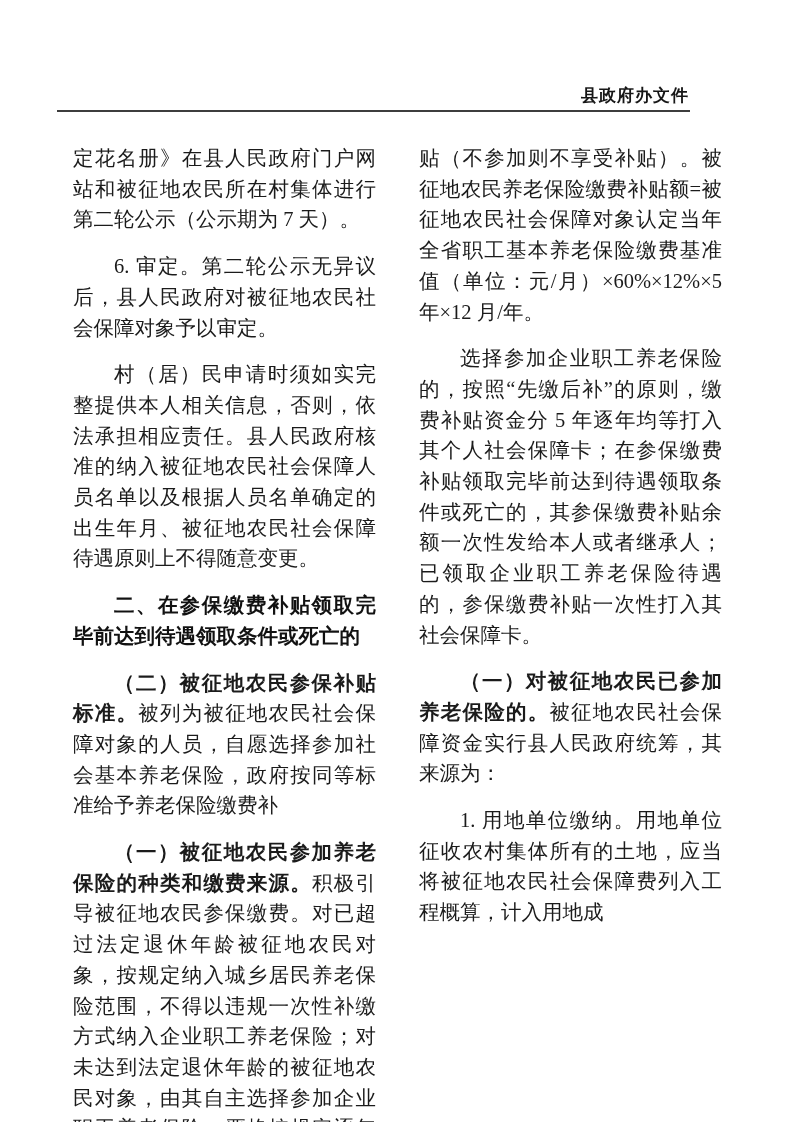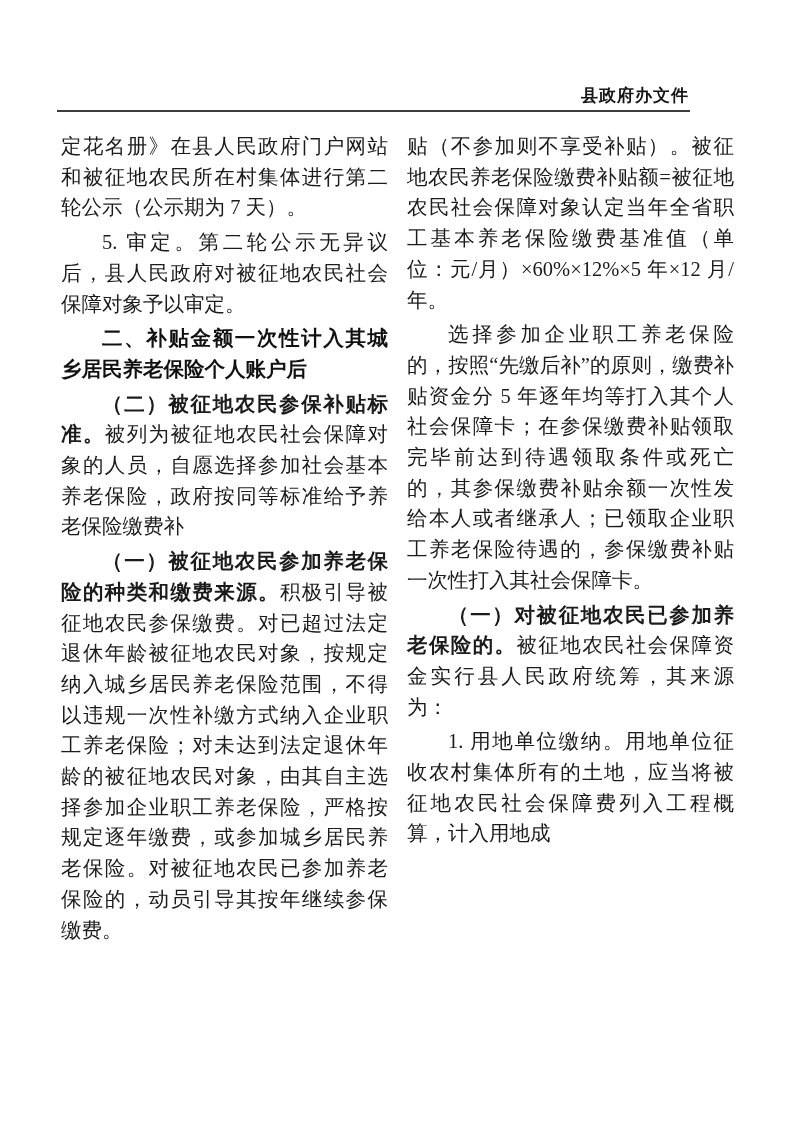--- a/index.html
+++ b/index.html
@@ -40,42 +40,43 @@
   }
   .col {
     width: 335px;
     font-family: "Liberation Serif", serif;
     font-size: 20.5px;
     line-height: 30.7px;
     color: #1b1b1b;
     text-align: justify;
     text-justify: inter-ideograph;
   }
-  .col p { margin: 4px; }
+  .col p { margin: 16px; }
   p.indent { text-indent: 2em; }
   p.heading {
     font-weight: 700;
     font-family: "Liberation Sans", sans-serif;
     color: #111111;
   }
   .lead { font-weight: 700; }
 </style>
 </head>
 <body>
 
 <div class="page">
   <div class="header">
     <span>县政府办文件</span>
   </div>
   <div class="header-rule"></div>
   <div class="columns">
     <div class="col">
         <p class="body">定花名册》在县人民政府门户网站和被征地农民所在村集体进行第二轮公示（公示期为 7 天）。</p>
-        <p class="body indent">5. 审定。第二轮公示无异议后，县人民政府对被征地农民社会保障对象予以审定。</p>
-        <p class="heading indent">二、补贴金额一次性计入其城乡居民养老保险个人账户后</p>
+        <p class="body indent">6. 审定。第二轮公示无异议后，县人民政府对被征地农民社会保障对象予以审定。</p>
+        <p class="body indent">村（居）民申请时须如实完整提供本人相关信息，否则，依法承担相应责任。县人民政府核准的纳入被征地农民社会保障人员名单以及根据人员名单确定的出生年月、被征地农民社会保障待遇原则上不得随意变更。</p>
+        <p class="heading indent">二、在参保缴费补贴领取完毕前达到待遇领取条件或死亡的</p>
         <p class="body indent"><span class="lead">（二）被征地农民参保补贴标准。</span>被列为被征地农民社会保障对象的人员，自愿选择参加社会基本养老保险，政府按同等标准给予养老保险缴费补</p>
         <p class="body indent"><span class="lead">（一）被征地农民参加养老保险的种类和缴费来源。</span>积极引导被征地农民参保缴费。对已超过法定退休年龄被征地农民对象，按规定纳入城乡居民养老保险范围，不得以违规一次性补缴方式纳入企业职工养老保险；对未达到法定退休年龄的被征地农民对象，由其自主选择参加企业职工养老保险，严格按规定逐年缴费，或参加城乡居民养老保险。对被征地农民已参加养老保险的，动员引导其按年继续参保缴费。</p>
       </div>
     <div class="col">
         <p class="body">贴（不参加则不享受补贴）。被征地农民养老保险缴费补贴额=被征地农民社会保障对象认定当年全省职工基本养老保险缴费基准值（单位：元/月）×60%×12%×5 年×12 月/年。</p>
         <p class="body indent">选择参加企业职工养老保险的，按照“先缴后补”的原则，缴费补贴资金分 5 年逐年均等打入其个人社会保障卡；在参保缴费补贴领取完毕前达到待遇领取条件或死亡的，其参保缴费补贴余额一次性发给本人或者继承人；已领取企业职工养老保险待遇的，参保缴费补贴一次性打入其社会保障卡。</p>
         <p class="body indent"><span class="lead">（一）对被征地农民已参加养老保险的。</span>被征地农民社会保障资金实行县人民政府统筹，其来源为：</p>
         <p class="body indent">1. 用地单位缴纳。用地单位征收农村集体所有的土地，应当将被征地农民社会保障费列入工程概算，计入用地成</p>
       </div>
   </div>

